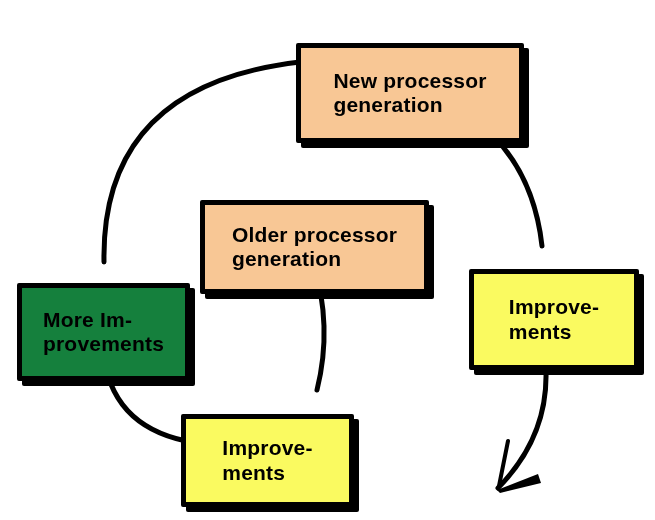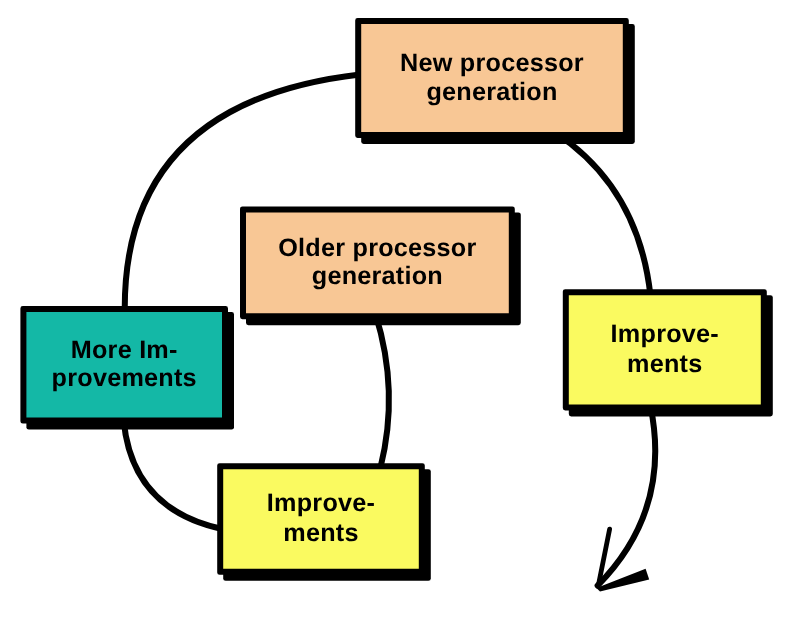--- a/index.html
+++ b/index.html
@@ -42,25 +42,25 @@
   .node {
     position: absolute;
     z-index: 1;
     box-sizing: border-box;
     border: 5px solid #000000;
     border-radius: 2px;
     box-shadow: 5px 5px 0 #000000;
     display: flex;
     align-items: center;
     justify-content: center;
-    text-align: center;
     font-weight: bold;
     font-size: 21px;
     line-height: 1.16;
     color: #000000;
+    margin-top: 28px;
   }
   .node .label {
     white-space: pre-line;
     letter-spacing: 0.2px;
   }
   #n-new  { left: 296px; top: 15px;  width: 228px; height: 100px; }
   #n-old  { left: 200px; top: 172px; width: 229px; height: 94px;  }
   #n-more { left: 17px;  top: 255px; width: 173px; height: 98px;  }
   #n-impb { left: 181px; top: 386px; width: 173px; height: 93px;  }
   #n-impr { left: 469px; top: 241px; width: 170px; height: 101px; }
@@ -91,21 +91,21 @@
   <div class="node" id="n-new" style="background: rgb(248, 199, 149);">
     <span class="label">New processor
 generation</span>
   </div>
 
   <div class="node" id="n-old" style="background: rgb(248, 199, 149);">
     <span class="label">Older processor
 generation</span>
   </div>
 
-  <div class="node" id="n-more" style="background: #14b8a6;">
+  <div class="node" id="n-more" style="background: #15803d;">
     <span class="label">More Im-
 provements</span>
   </div>
 
   <div class="node" id="n-impb" style="background: rgb(250, 250, 96);">
     <span class="label">Improve-
 ments</span>
   </div>
 
   <div class="node" id="n-impr" style="background: rgb(250, 250, 96);">

